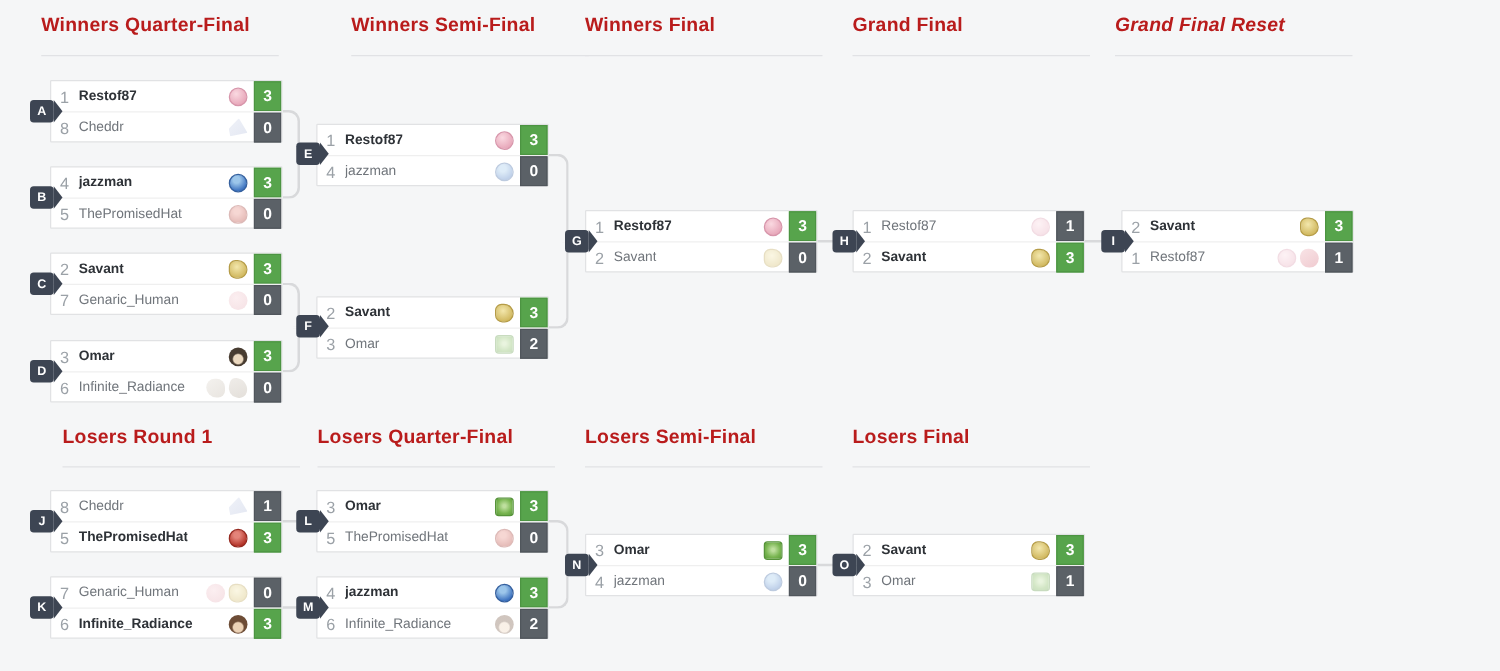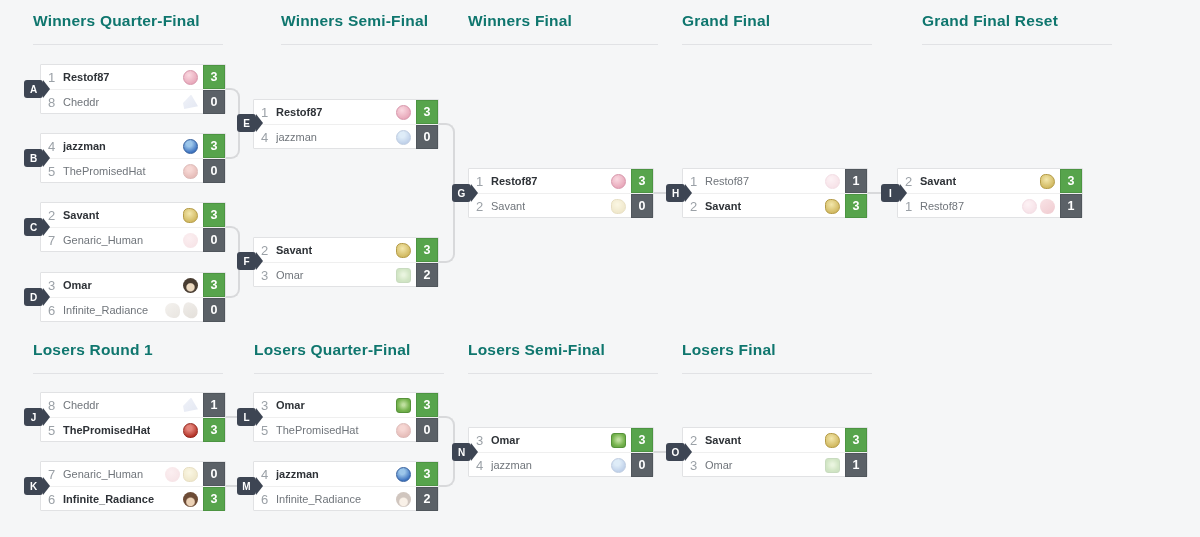--- a/index.html
+++ b/index.html
@@ -1,20 +1,20 @@
 <!DOCTYPE html>
 <html><head>
 <meta charset="utf-8">
 <style>
   html,body{margin:0;padding:0;}
   body{font-family:"Liberation Sans", sans-serif; background:#f5f6f7;}
   #stage{position:relative;width:1200px;height:537px;background:#f5f6f7;overflow:hidden;}
 
   .round-header{position:absolute;width:190px;padding-bottom:14px;border-bottom:1px solid #e1e2e5;}
-  .round-header span{font-size:15.5px;font-weight:700;color:#0f766e;letter-spacing:.2px;}
+  .round-header span{font-size:15.5px;font-weight:700;color:#b91c1c;letter-spacing:.2px;}
 
   .match{position:absolute;width:186px;height:50px;background:#fff;border:1px solid #e1e2e4;
          box-sizing:border-box;border-radius:1px;}
   .prow{display:flex;align-items:center;height:24px;padding-left:7px;position:relative;}
   .prow + .prow{border-top:1px solid #efefef;}
   .seed{color:#9ba1a7;font-size:13px;min-width:9px;margin-right:6px;flex:0 0 auto;}
   .pname{font-size:11px;color:#70757b;white-space:nowrap;overflow:hidden;text-overflow:ellipsis;flex:0 1 auto;}
   .winner .pname{font-weight:700;color:#2e3237;}
   .icons{margin-left:auto;display:flex;gap:3px;align-items:center;padding-right:5px;flex:0 0 auto;}
   .score{flex:0 0 auto;width:22px;height:24px;display:flex;align-items:center;justify-content:center;
@@ -61,22 +61,22 @@
     <div class="conn line" style="left: 868px; top: 192px; width: 29px; height: 2px;"></div>
     <div class="conn line" style="left: 226px; top: 416px; width: 27px; height: 2px;"></div>
     <div class="conn line" style="left: 226px; top: 485px; width: 27px; height: 2px;"></div>
     <div class="conn elbow-down" style="left: 439px; top: 416px; width: 16px; height: 36px;"></div>
     <div class="conn elbow-up" style="left: 439px; top: 450px; width: 16px; height: 37px;"></div>
     <div class="conn line" style="left: 654px; top: 451px; width: 28px; height: 2px;"></div>
     <div class="round-header" style="left: 33px; top: 12px;"><span>Winners Quarter-Final</span></div>
     <div class="round-header" style="left: 253px; top: 12px; margin-left: 28px;"><span>Winners Semi-Final</span></div>
     <div class="round-header" style="left: 682px; top: 12px;"><span>Grand Final</span></div>
     <div class="round-header" style="left: 468px; top: 12px;"><span>Winners Final</span></div>
-    <div class="round-header" style="left: 922px; top: 12px;"><span>Grand Final Reset</span></div>
-    <div class="round-header" style="left: 33px; top: 341px;"><span>Losers Round 1</span></div>
+    <div class="round-header" style="left: 892px; top: 12px; font-style: italic;"><span>Grand Final Reset</span></div>
+    <div class="round-header" style="left: 50px; top: 341px;"><span>Losers Round 1</span></div>
     <div class="round-header" style="left: 254px; top: 341px;"><span>Losers Quarter-Final</span></div>
     <div class="round-header" style="left: 468px; top: 341px;"><span>Losers Semi-Final</span></div>
     <div class="round-header" style="left: 682px; top: 341px;"><span>Losers Final</span></div>
     <div class="match" style="left: 40px; top: 64px;">
       <div class="prow winner">
         <div class="seed">1</div>
         <div class="pname">Restof87</div>
         <div class="icons">
           <div class="ic clefairy"></div>
         </div>

